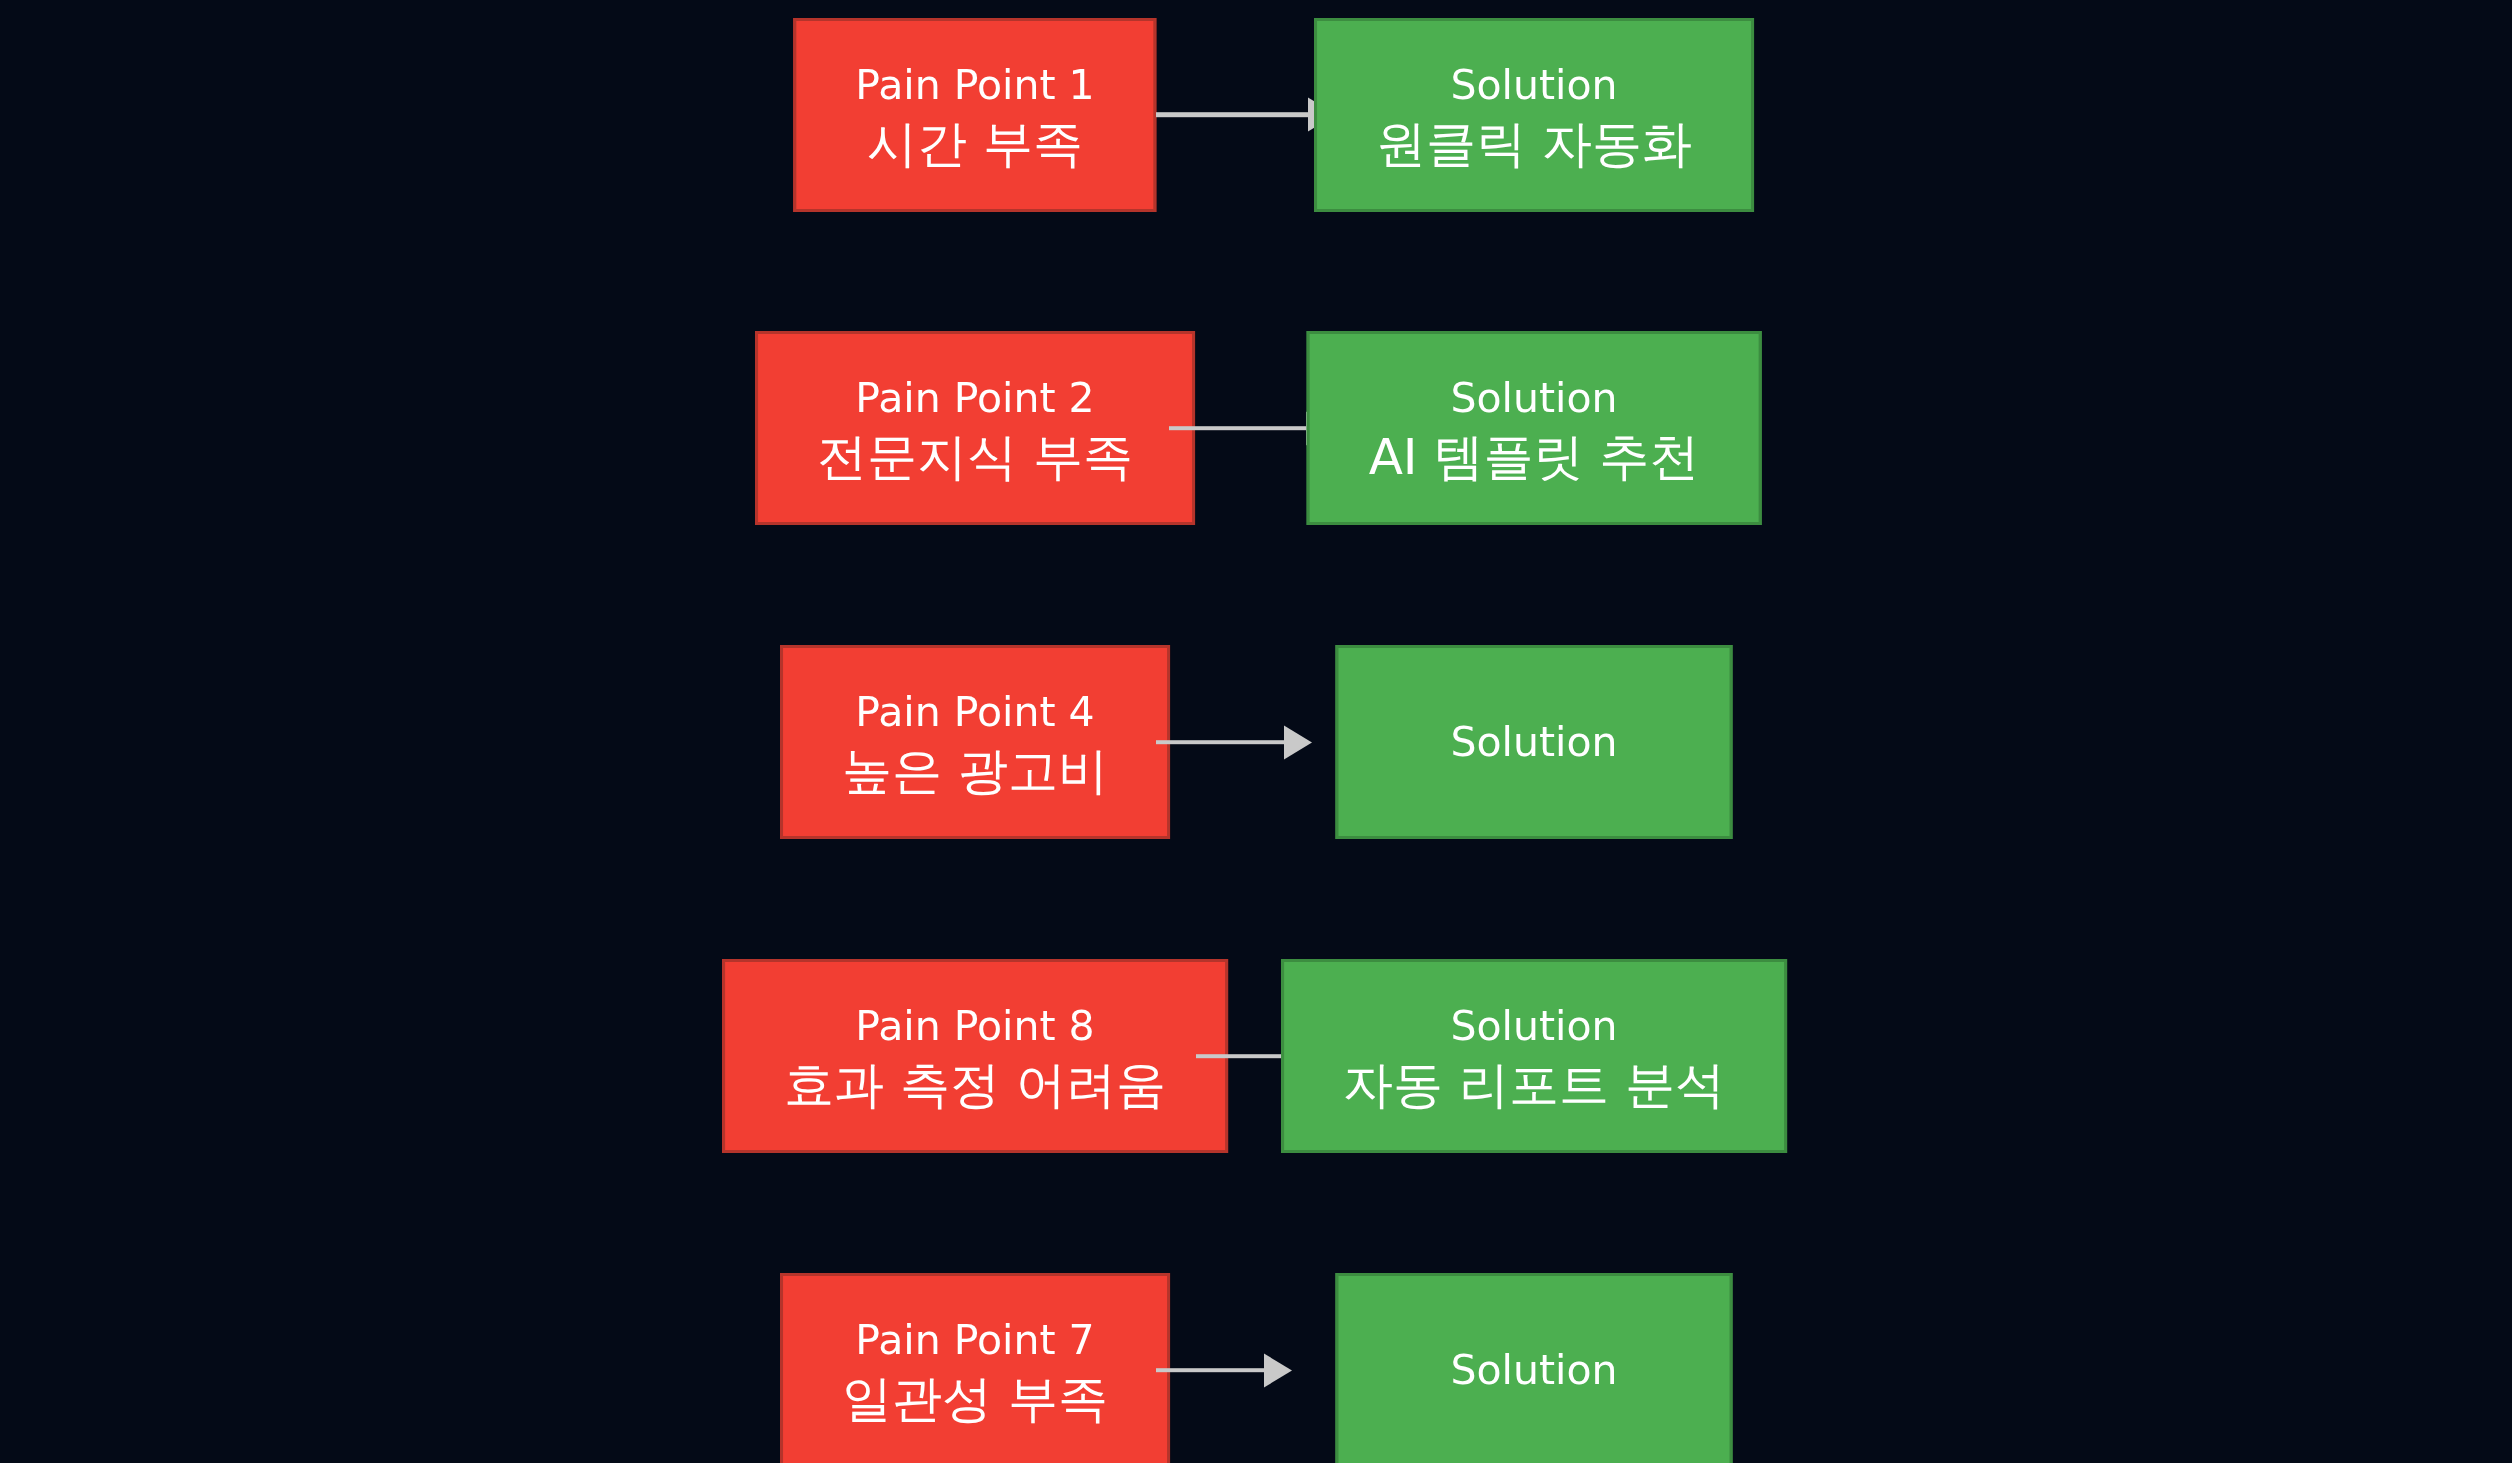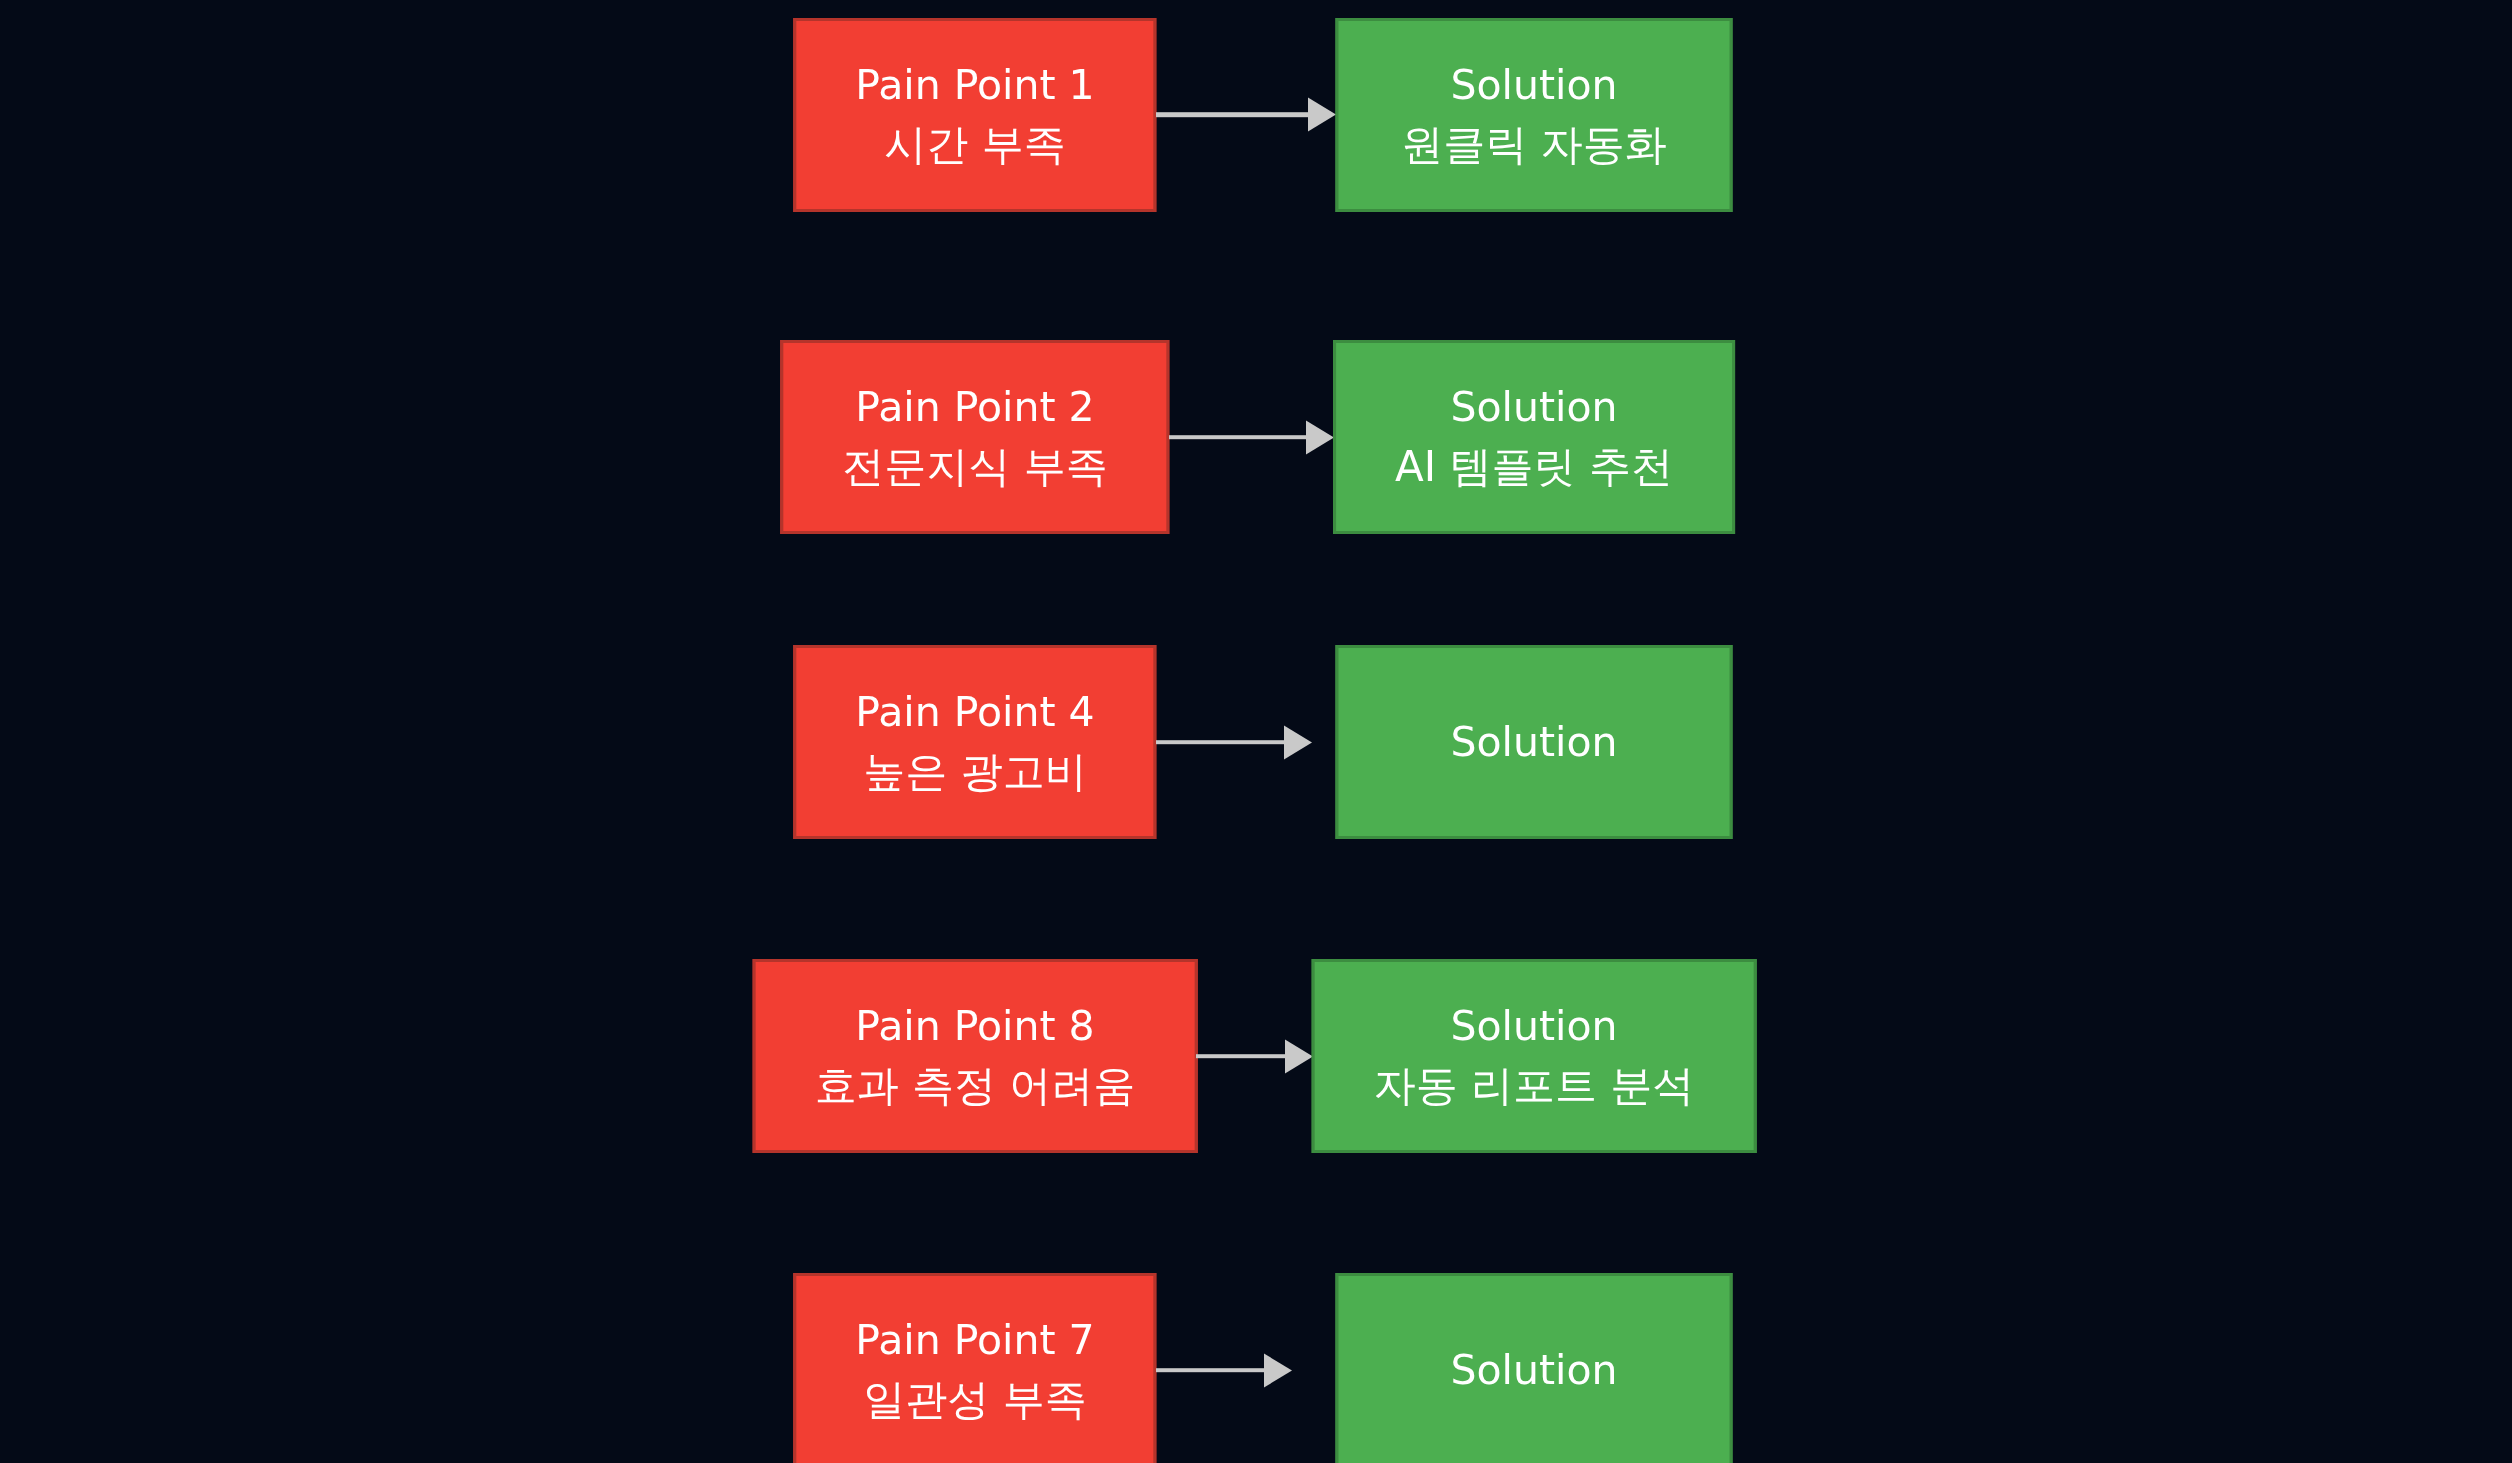--- a/index.html
+++ b/index.html
@@ -23,21 +23,21 @@
     background: var(--bg);
     overflow: hidden;
   }
   .row {
     position: absolute;
     left: 0;
     width: 2512px;
     height: 194px;
   }
   .row1 { top: 17.5px; }
-  .row2 { top: 340px; padding-left: 36px; }
+  .row2 { top: 331px; padding-left: 36px; }
   .row3 { top: 645px; }
   .row4 { top: 959px; }
   .row5 { top: 1273px; }
   .box {
     position: absolute;
     top: 0;
     height: 194px;
     transform: translateX(-50%);
     display: flex;
     flex-direction: column;
@@ -60,21 +60,21 @@
     border: 3.7px solid var(--solution-border);
     min-width: 397px;
     text-align: center;
   }
   .box-title {
     font-size: 41px;
     line-height: 59px;
     font-weight: 400;
   }
   .box-subtitle {
-    font-size: 42px;
+    font-size: 50px;
     line-height: 59px;
     font-weight: 400;
   }
   .arrow {
     position: absolute;
     top: 50%;
     transform: translateY(-50%);
     height: 35px;
   }
   .arrow .shaft {

